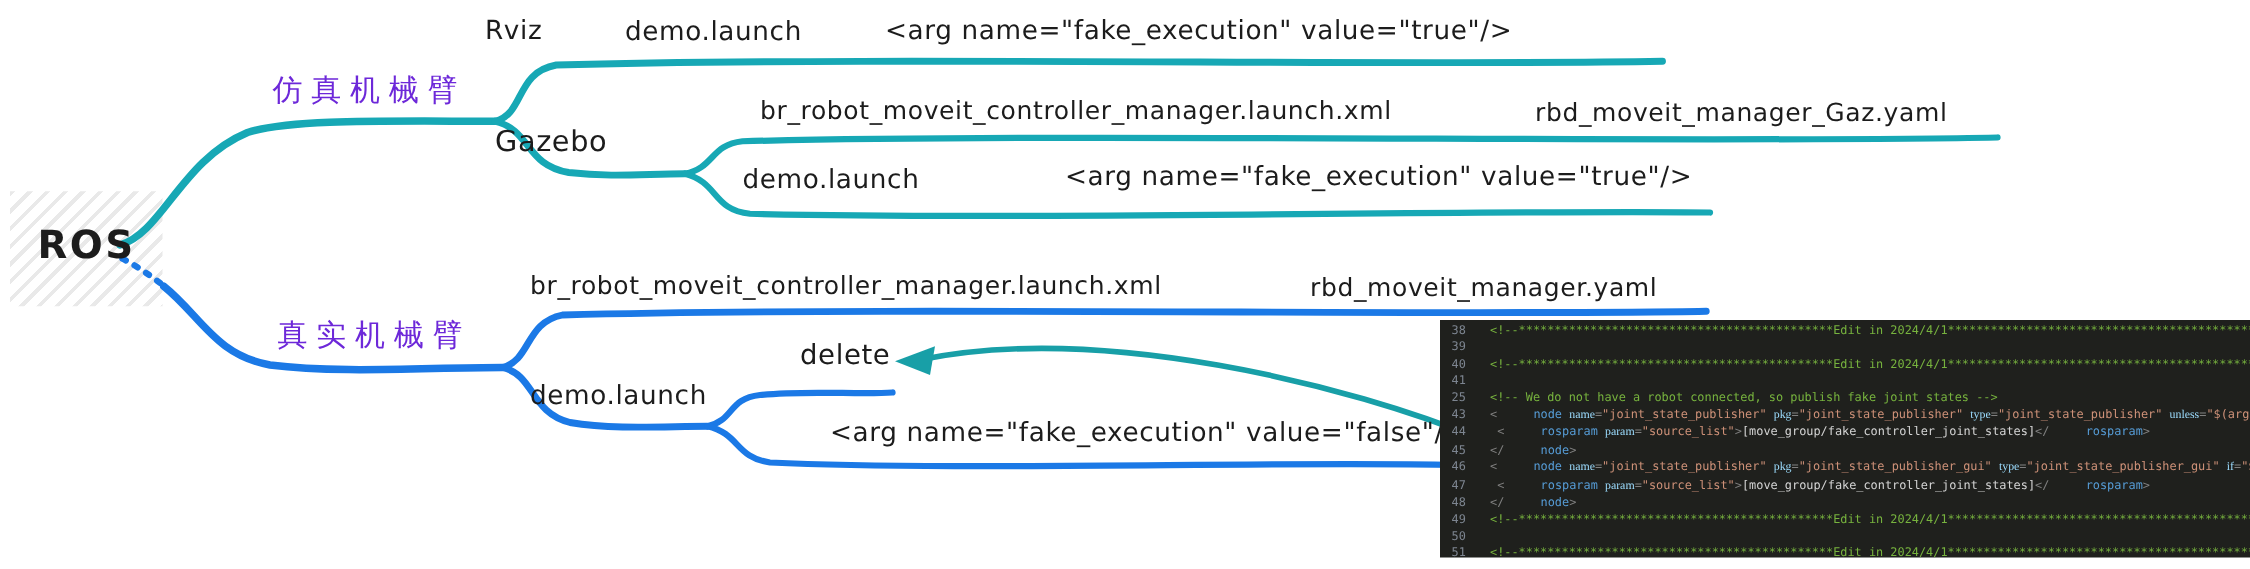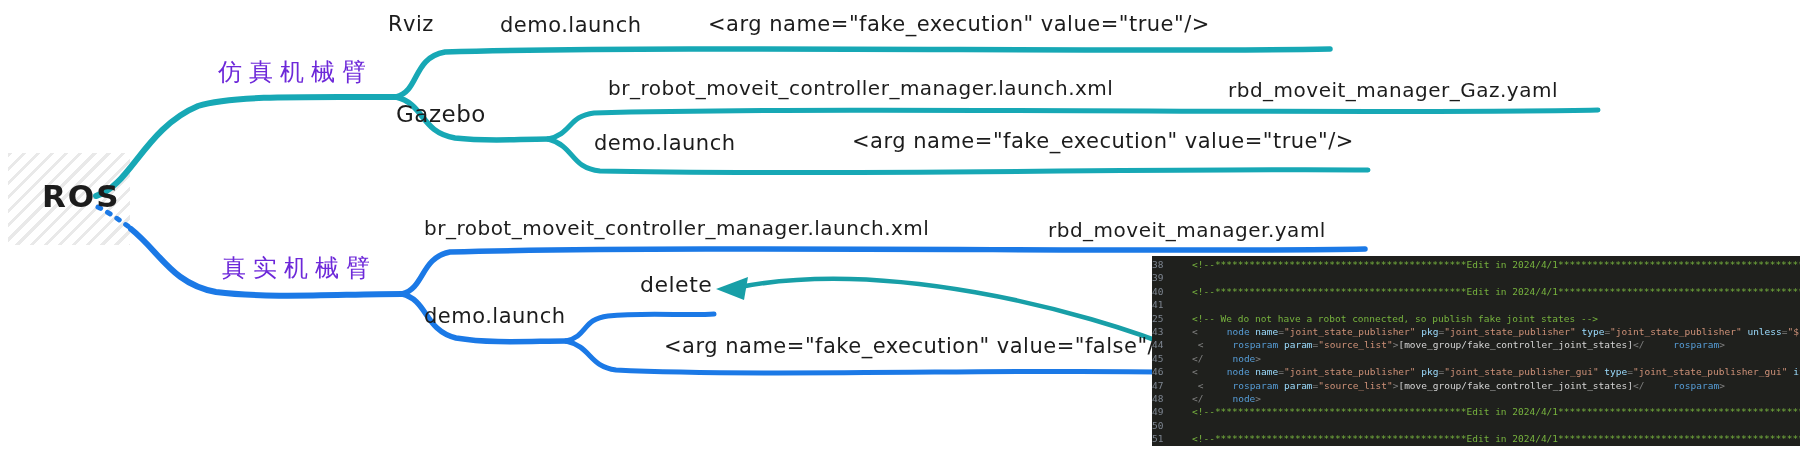--- a/index.html
+++ b/index.html
@@ -7,34 +7,34 @@
   .canvas{position:relative;width:1800px;height:455px;background:#ffffff;overflow:hidden;}
 
   svg.lines{position:absolute;left:0;top:0;width:1800px;height:455px;pointer-events:none;}
 
   .hatch{position:absolute;left:8px;top:153px;width:122px;height:92px;
     background:repeating-linear-gradient(135deg,#e9e9e9 0 3px,transparent 3px 10px);}
 
   .lbl{position:absolute;white-space:nowrap;color:#1c1c1c;
        font-size:21px;letter-spacing:0.5px;}
   .lbl.cn{font-style:normal;font-size:24px;letter-spacing:7px;color:#6d28d9;}
-  .lbl.root{font-size:31px;font-weight:bold;letter-spacing:2px;margin-left:12px;}
+  .lbl.root{font-size:31px;font-weight:bold;letter-spacing:2px;}
   .lbl.small{font-size:20px;}
 
   
   .code-block{position:absolute;left:1152px;top:256px;width:648px;height:190px;
     background:#1f201d;overflow:hidden;font-family:"DejaVu Sans Mono","Liberation Mono",monospace;
     font-size:9.5px;line-height:13.4px;padding-top:2px;box-sizing:border-box;}
   .code-line{display:flex;white-space:pre;}
-  .ln{flex:0 0 30px;text-align:left;color:#7d8590;padding-right:10px;user-select:none;}
+  .ln{flex:0 0 30px;text-align:center;color:#7d8590;padding-right:10px;user-select:none;}
   .ct{flex:1;color:#d4d4d4;overflow:hidden;}
   .tk-c{color:#77b33e;}   
   .tk-p{color:#808080;}   
   .tk-t{color:#569cd6;margin-left:29px;}   
-  .tk-a{color:#9cdcfe;}   
+  .tk-a{color:#9cdcfe;font-family:Liberation Serif, serif;}   
   .tk-v{color:#ce9178;}   
   .tk-x{color:#d4d4d4;}   
 
   .watermark{position:absolute;right:8px;top:424px;font-size:17px;white-space:nowrap;}
   .watermark .wm-prefix{color:#9b9ea3;}
   .watermark .wm-handle{color:#62666c;}
 </style>
 </head>
 <body>
 

